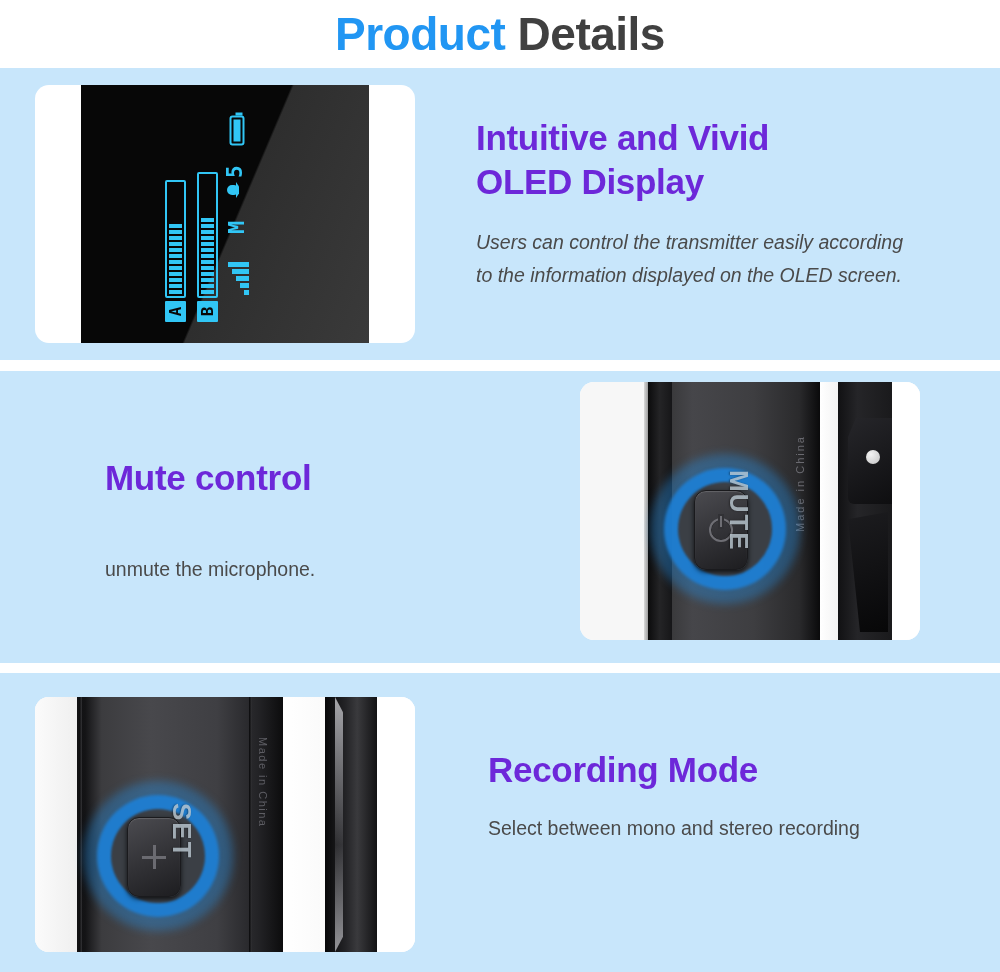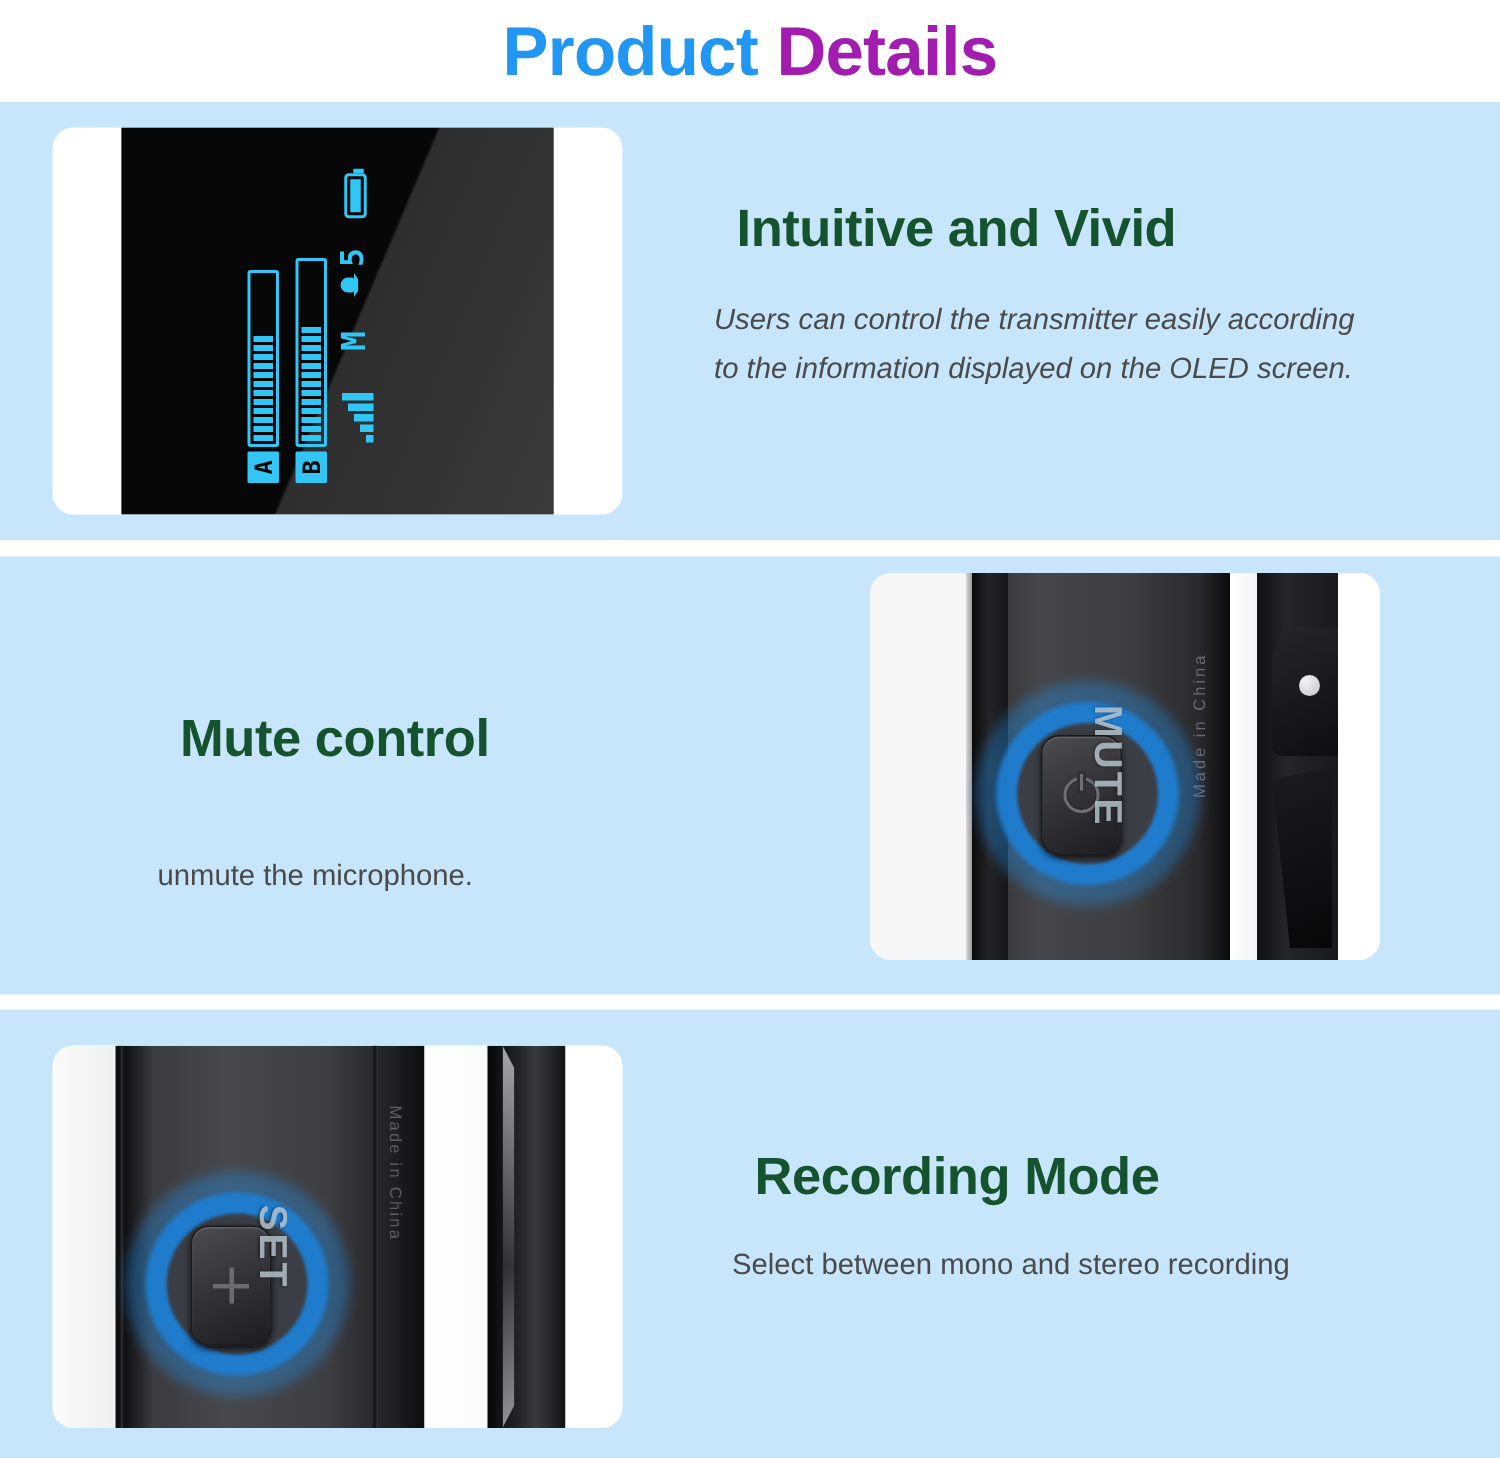--- a/index.html
+++ b/index.html
@@ -17,41 +17,41 @@
     position:absolute;left:0;top:0;width:1000px;height:68px;
     background:#ffffff;
     display:flex;align-items:center;justify-content:center;
   }
   .title{
     font-size:46px;font-weight:bold;letter-spacing:-0.5px;
     line-height:1;white-space:nowrap;
     font-family:"Liberation Sans", sans-serif;
   }
   .title .accent{color:#2196f3;}
-  .title .dark{color:#a21caf;}
+  .title .dark{color:#404040;}
 
   
   .band{position:absolute;left:0;width:1000px;background:#c8e6fb;}
   #band1{top:68px;height:292px;}
   #band2{top:371px;height:292px;}
   #band3{top:673px;height:299px;}
 
   
   .card{
     position:absolute;background:#ffffff;border-radius:14px;overflow:hidden;
   }
   #card1{left:35px;top:17px;width:380px;height:258px;}
   #card2{left:580px;top:11px;width:340px;height:258px;}
   #card3{left:35px;top:24px;width:380px;height:255px;}
 
   
   .txt{position:absolute;}
   .head{
-    font-size:35px;font-weight:bold;color:#14532d;line-height:1.26;
-    letter-spacing:-0.3px;margin:15px;
+    font-size:35px;font-weight:bold;color:#6d28d9;line-height:1.26;
+    letter-spacing:-0.3px;margin:0;
   }
   .sub{
     font-size:19.5px;color:#4a4a4a;line-height:1.68;margin:0;font-weight:400;
   }
   #txt1{left:476px;top:48px;width:500px;}
   #txt1 .sub{margin-top:22px;font-style:italic;}
   #txt2{left:105px;top:85px;width:430px;}
   #txt2 .sub{margin-top:20px;}
   #txt3{left:488px;top:75px;width:470px;}
   #txt3 .sub{margin-top:20px;}
@@ -315,20 +315,21 @@
               </div>
           </div>
 
         </div>
       </div>
     </div>
 
     <div class="txt" id="txt1">
       <div class="head">
         <span>Intuitive and Vivid</span><br>
+        <span>OLED Display</span>
       </div>
       <div class="sub">
         <span>Users can control the transmitter easily according</span><br>
         <span>to the information displayed on the OLED screen.</span>
       </div>
     </div>
   </div>
 
   <div class="band" id="band2">
 

